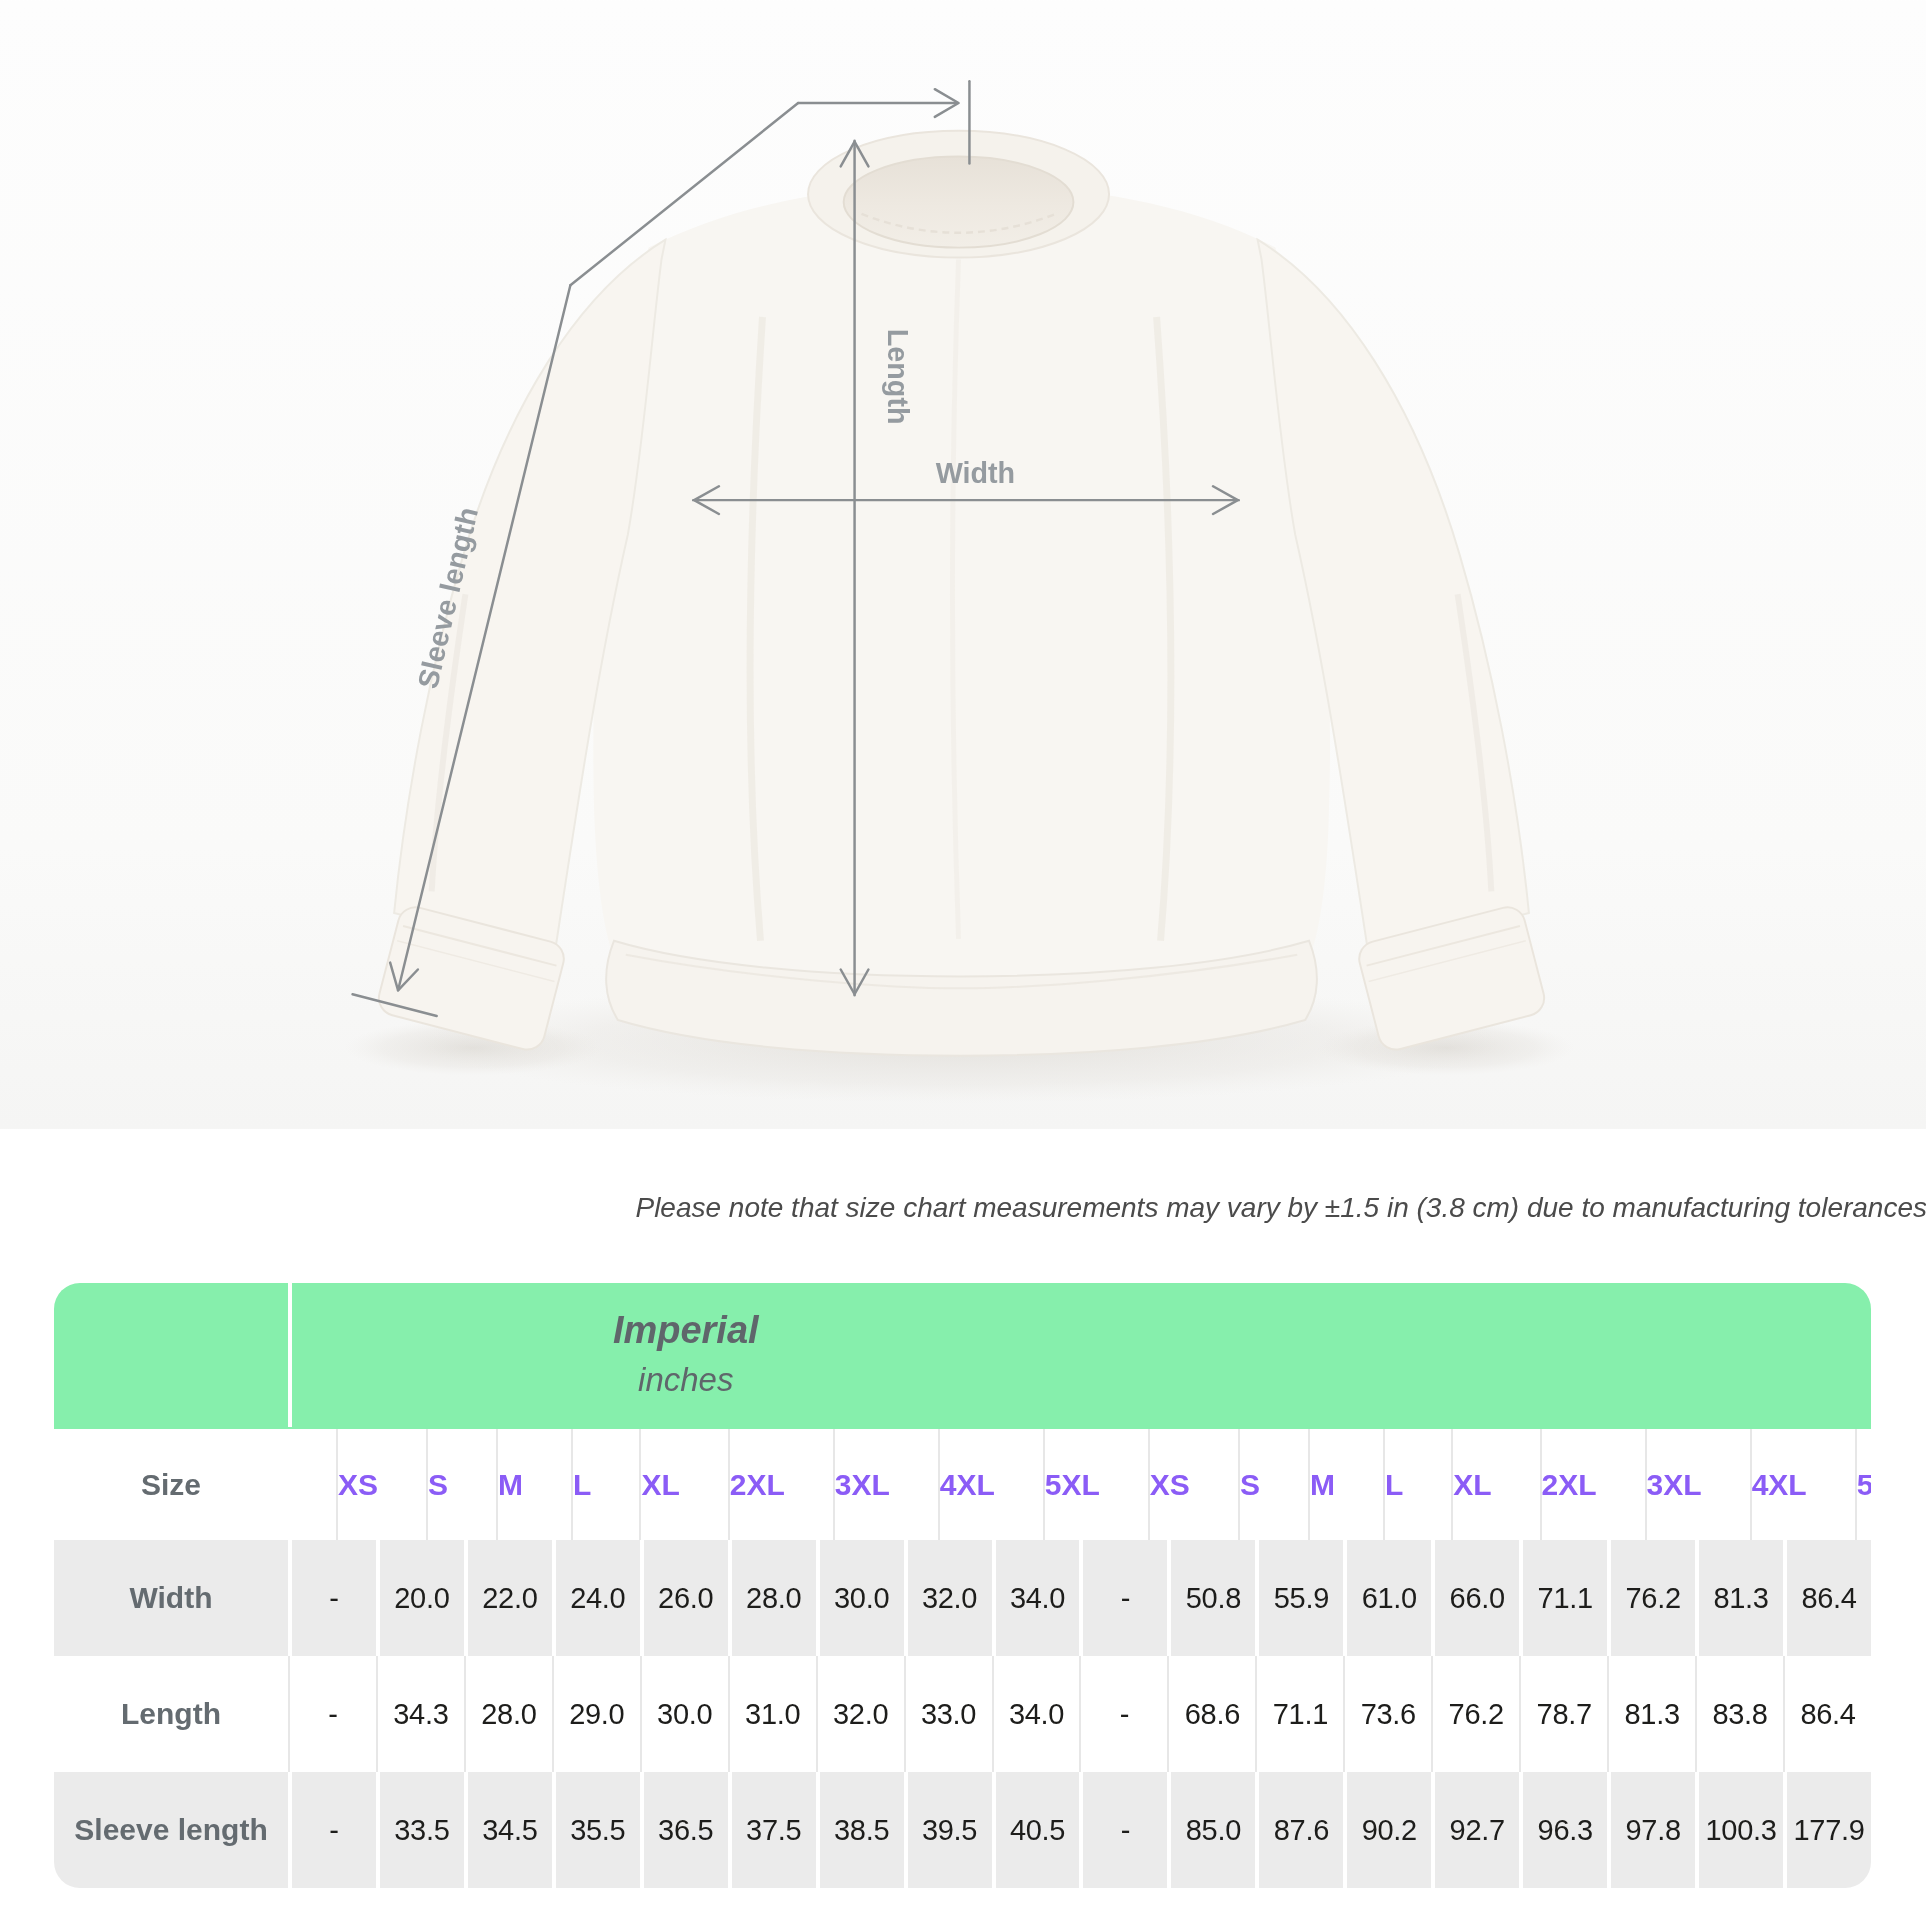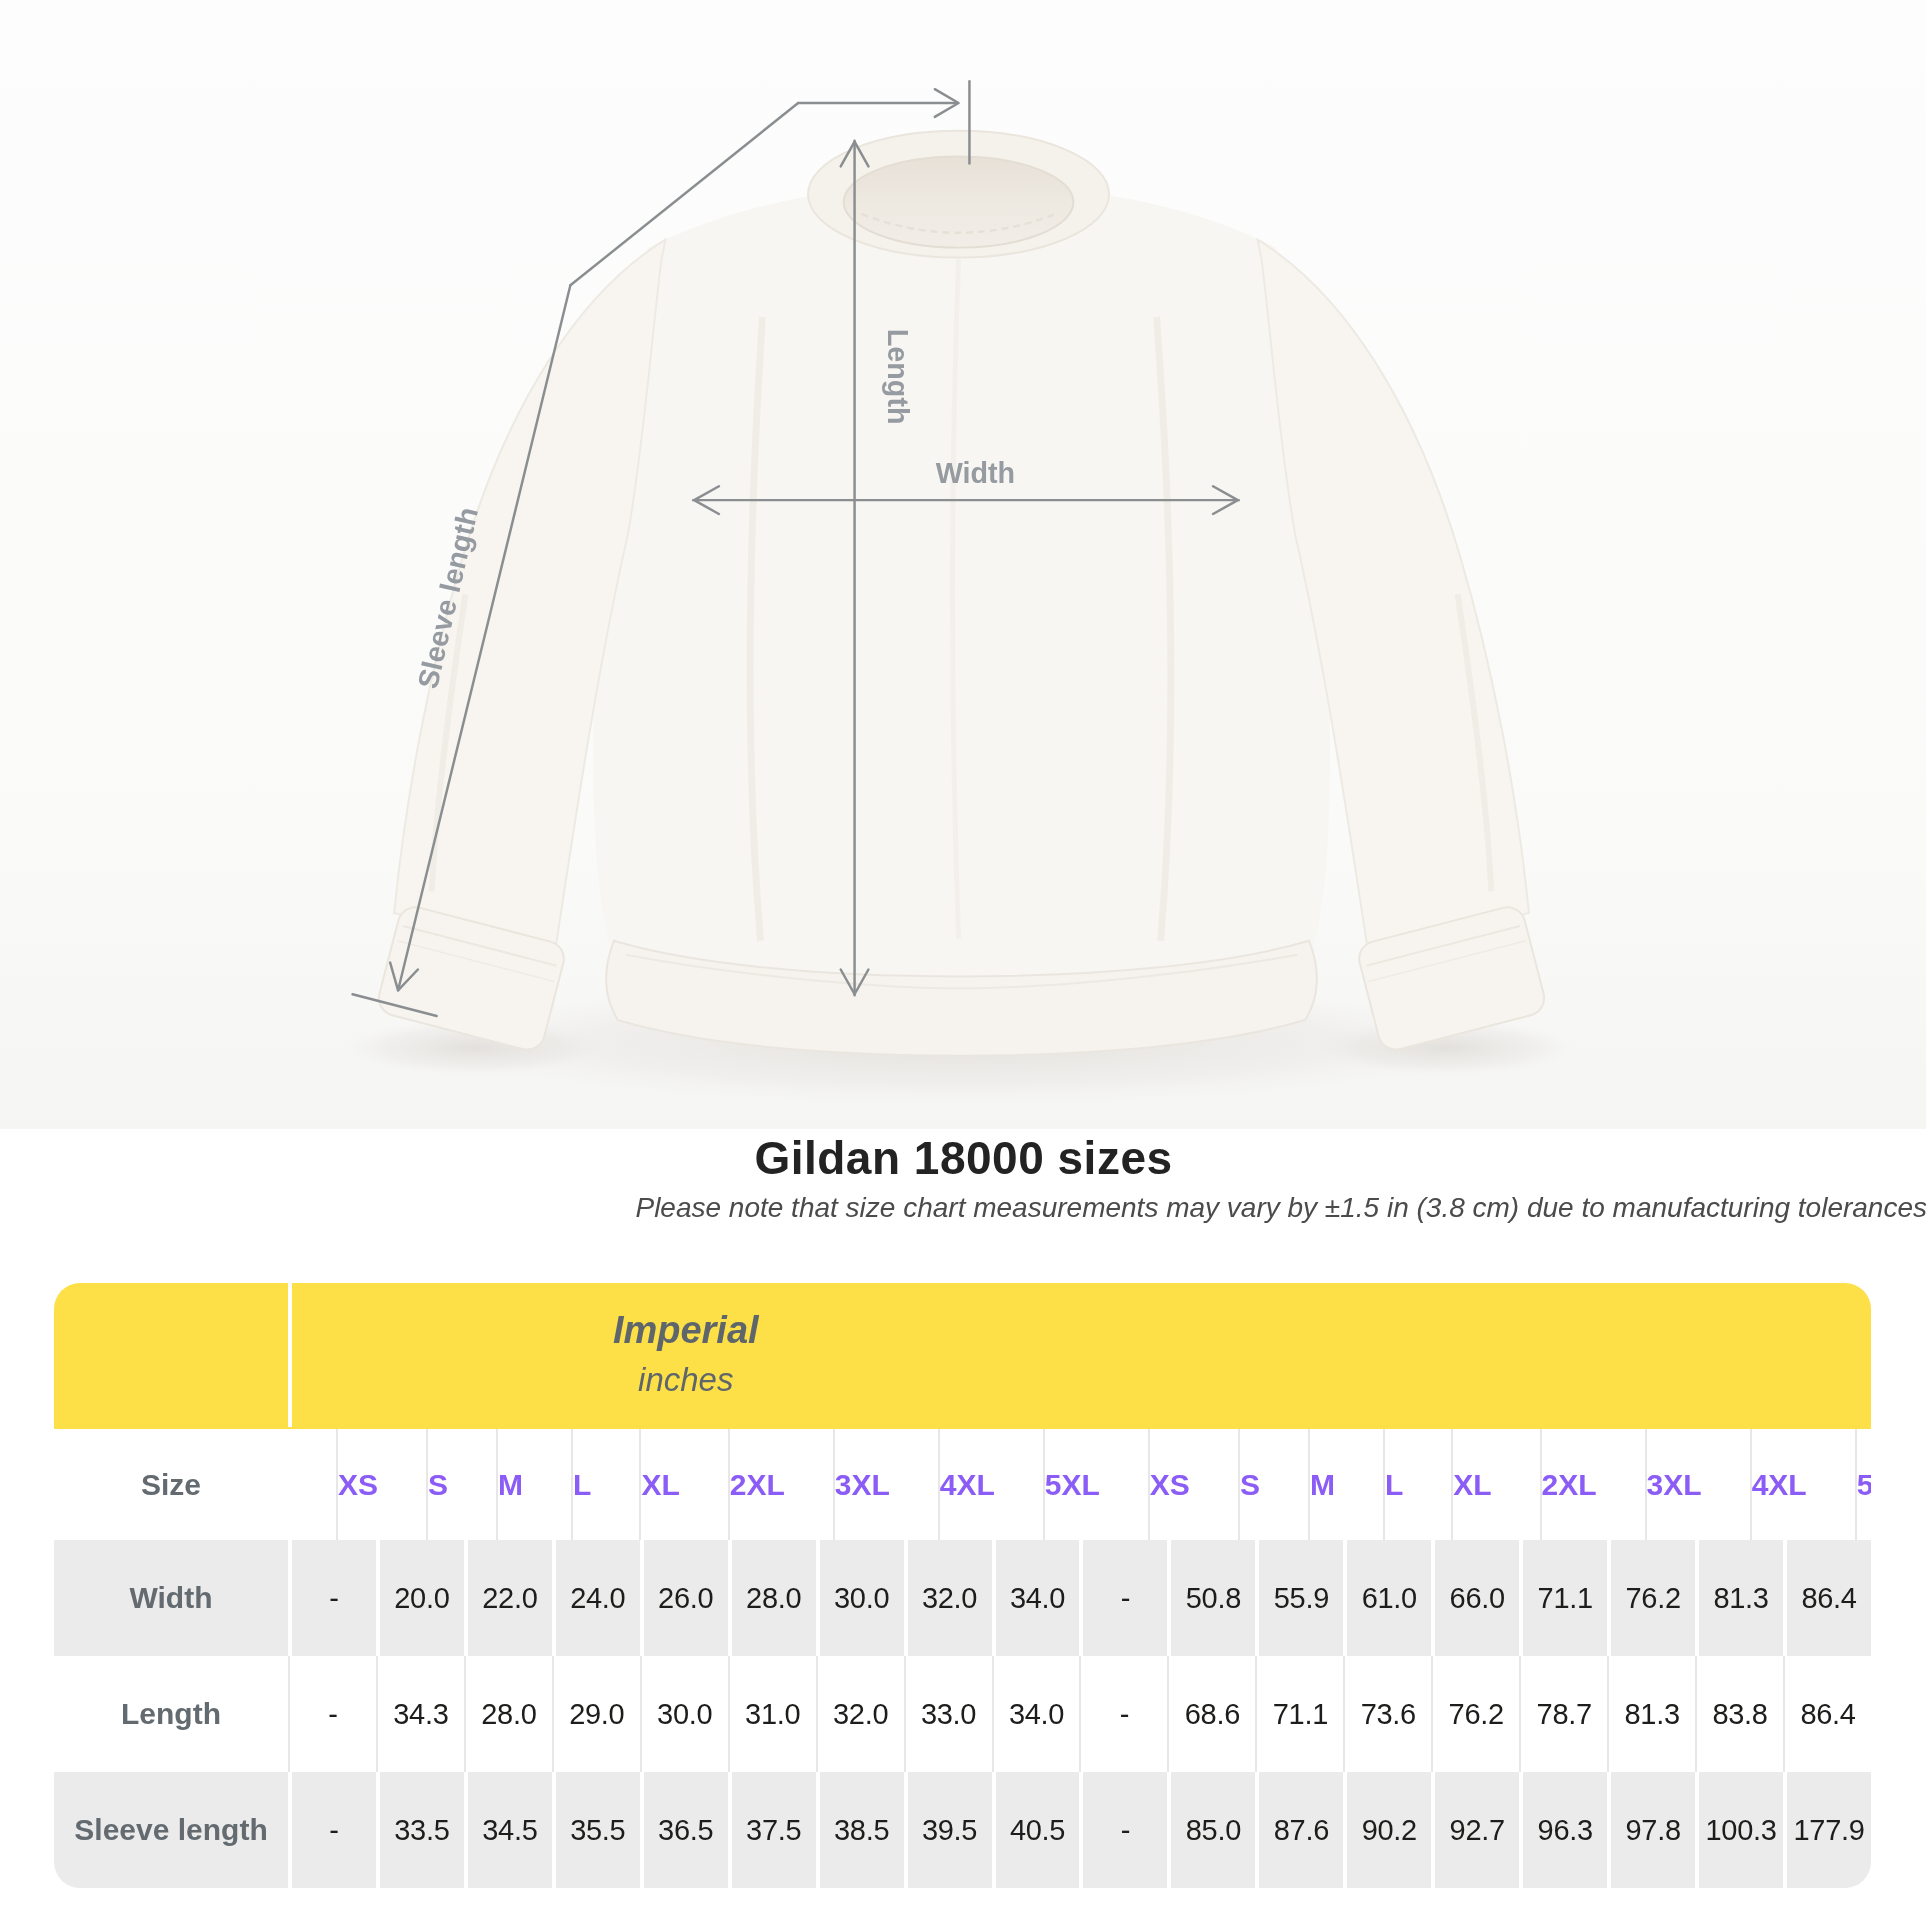--- a/index.html
+++ b/index.html
@@ -21,21 +21,21 @@
     font-style:italic;font-size:28px;color:#4b4b4b;
   }
 
   
   .size-table{
     position:absolute;left:54px;top:1283px;width:1817px;
     border-radius:26px;overflow:hidden;background:#ffffff;
   }
   .band{
     display:grid;grid-template-columns:234px repeat(18,1fr);
-    background:#fde047;height:146px;
+    background:#86efac;height:146px;
   }
   .band-section{
     display:flex;flex-direction:column;align-items:center;justify-content:center;
     gap:9px;border-left:4px solid #ffffff;transform:translateY(-2px);
   }
   .band-imperial{grid-column:2/11;}
   .band-metric{grid-column:11/20;}
   .section-title{font-size:38px;font-weight:700;font-style:italic;color:#5f666b;}
   .section-sub{font-size:33px;font-style:italic;color:#5f666b;}
 
@@ -166,21 +166,20 @@
       </g>
 
       <g fill="#959ba0" font-family="Liberation Sans, sans-serif" font-size="29" font-weight="bold">
         <text x="985" y="488" text-anchor="middle">Width</text>
         <text transform="translate(897,332) rotate(90)" text-anchor="start">Length</text>
         <text transform="translate(462,606) rotate(-77)" text-anchor="middle">Sleeve length</text>
       </g>
     </svg>
   </div>
 
-  <h1 class="title">Gildan 18000 sizes</h1>
   <p class="note">Please note that size chart measurements may vary by ±1.5 in (3.8 cm) due to manufacturing tolerances</p>
 
   <div class="size-table">
 
     <div class="band">
       <div class="cell"></div>
       <div class="band-section band-imperial">
         <div class="section-title">Imperial</div>
         <div class="section-sub">inches</div>
       </div>

